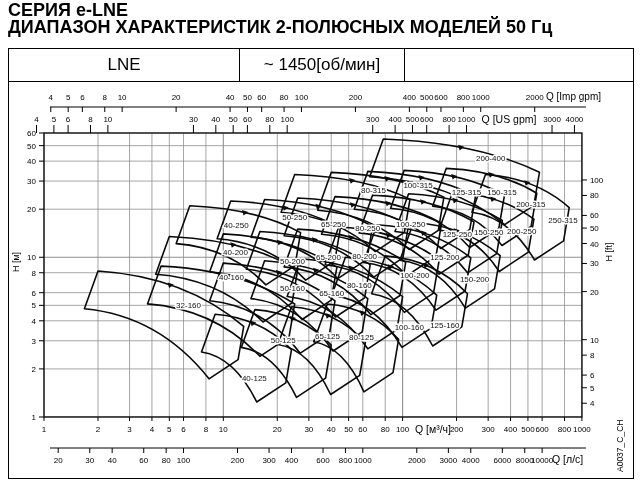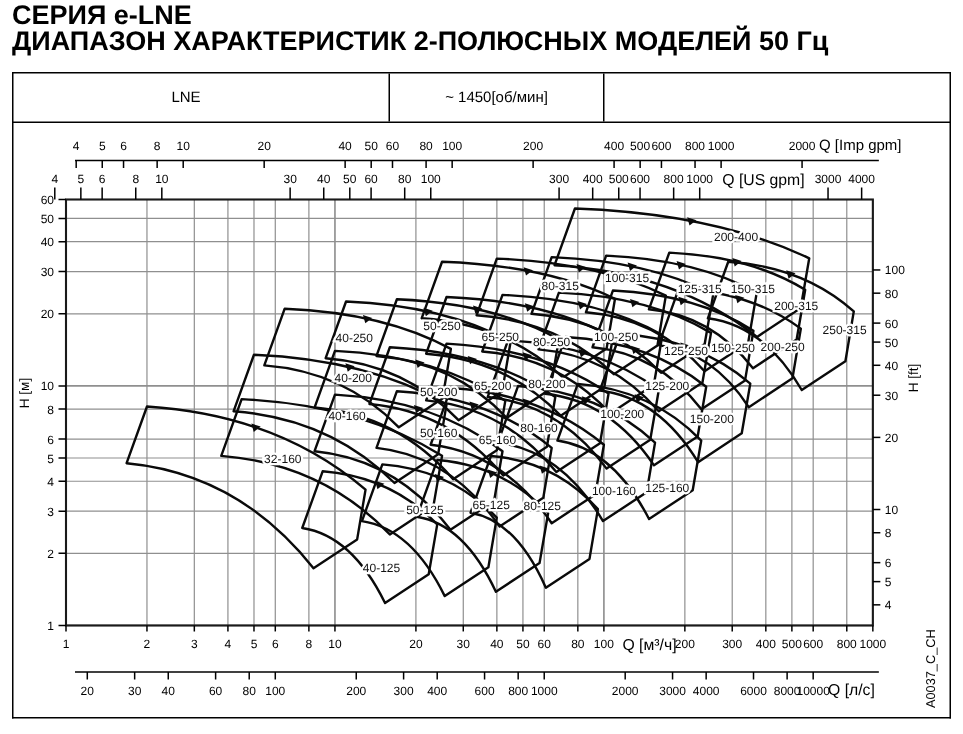--- a/index.html
+++ b/index.html
@@ -1,22 +1,22 @@
 <!DOCTYPE html>
 <html><head>
 <meta charset="utf-8">
 <style>
   html,body{margin:0;padding:0;background:#fff;}
   body{width:642px;height:489px;position:relative;font-family:"Liberation Sans","DejaVu Sans",sans-serif;color:#000;overflow:hidden;}
   .title-block{position:absolute;left:8px;top:2px;}
   .title-line{font-size:18px;font-weight:bold;line-height:17px;white-space:nowrap;}
   .info-table{position:absolute;left:8px;top:48px;width:626px;height:34px;border:1.5px solid #000;box-sizing:border-box;display:flex;}
-  .info-cell{display:flex;align-items:center;justify-content:center;font-size:10px;box-sizing:border-box;}
+  .info-cell{display:flex;align-items:center;justify-content:center;font-size:17px;box-sizing:border-box;}
   .info-cell.c1{width:230px;}
-  .info-cell.c2{width:144px;border-left:1.5px solid #000;border-right:1.5px solid #000;margin-left:20px;}
+  .info-cell.c2{width:166px;border-left:1.5px solid #000;border-right:1.5px solid #000;}
   .info-cell.c3{flex:1;}
   .chart-box{position:absolute;left:8px;top:82px;width:626px;height:397px;border:1.5px solid #000;border-top:none;box-sizing:border-box;background:#fff;}
   svg text{font-family:"Liberation Sans","DejaVu Sans",sans-serif;}
 </style>
 </head>
 <body>
 
 <div class="title-block">
   <div class="title-line">СЕРИЯ e-LNE</div>
   <div class="title-line">ДИАПАЗОН ХАРАКТЕРИСТИК 2-ПОЛЮСНЫХ МОДЕЛЕЙ 50 Гц</div>

